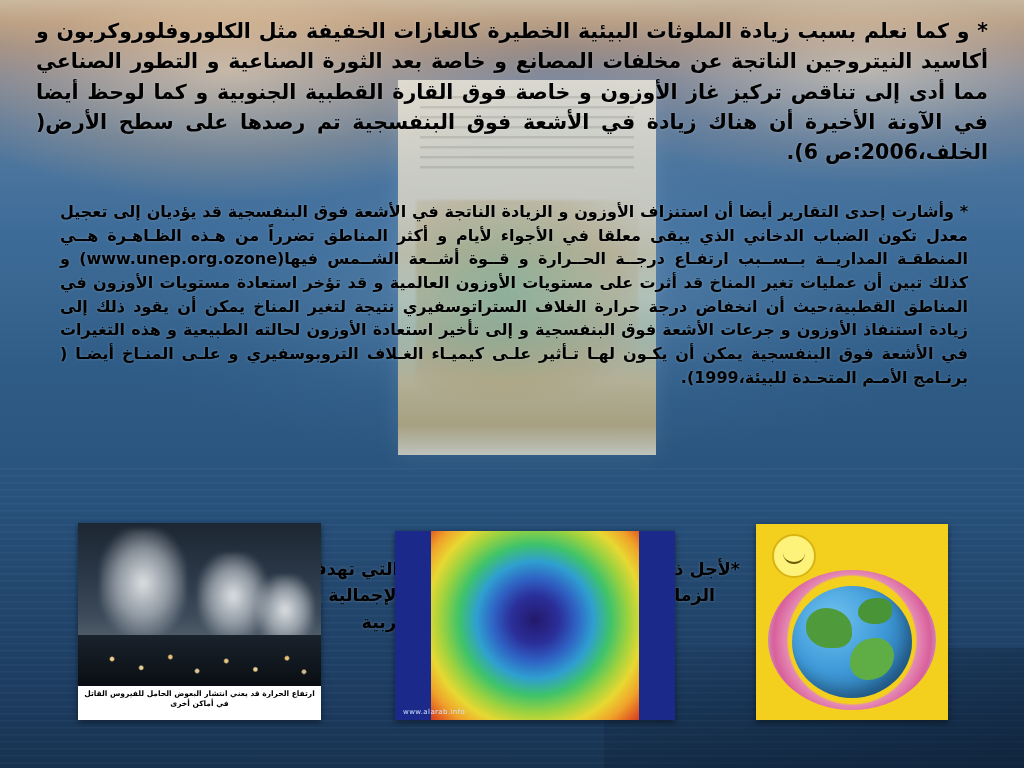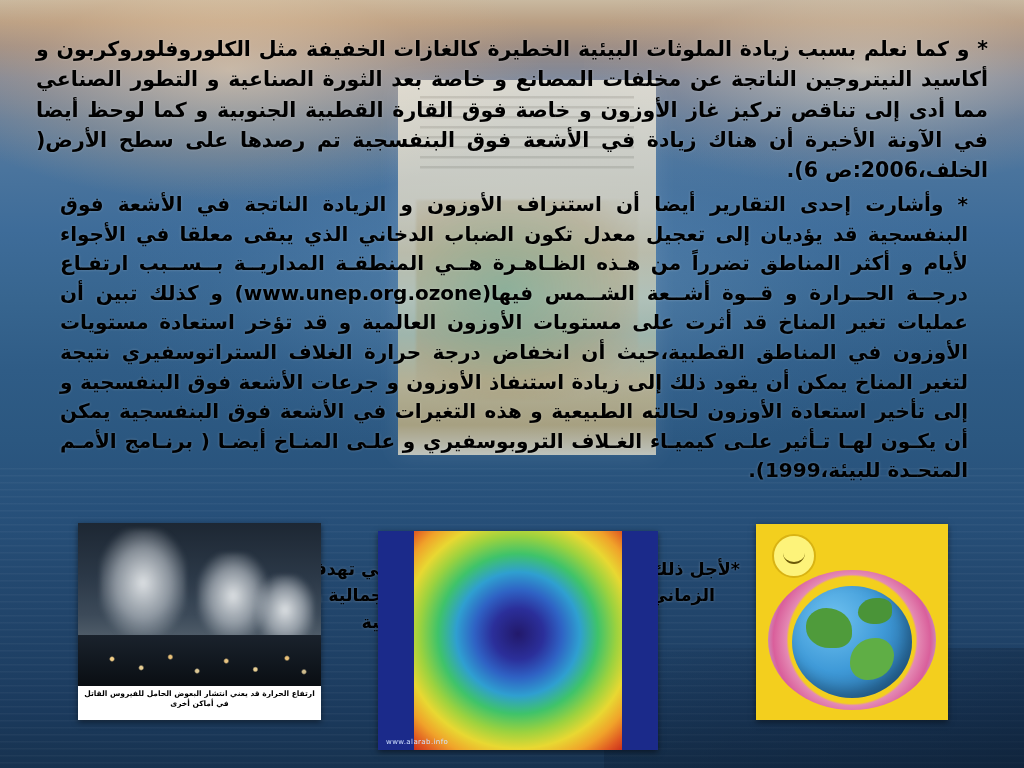--- a/index.html
+++ b/index.html
@@ -122,29 +122,29 @@
     position: absolute;
     color: #000;
     font-weight: bold;
     text-align: justify;
     direction: rtl;
     line-height: 1.48;
     text-shadow: 0 0 3px rgba(255,255,255,0.25);
   }
   #para1 {
     left: 36px;
-    top: 34px;
+    top: 16px;
     width: 952px;
     font-size: 20.5px;
   }
   #para2 {
     left: 60px;
-    top: 190px;
+    top: 200px;
     width: 908px;
-    font-size: 20px;
+    font-size: 16px;
   }
   #para3 {
     left: 100px;
     top: 556px;
     width: 640px;
     font-size: 17.5px;
     text-align: center;
     line-height: 1.5;
   }
   .url-token {
@@ -205,24 +205,24 @@
     font-weight: bold;
     text-align: center;
     padding-top: 3px;
     box-sizing: border-box;
     direction: rtl;
     margin-top: 48px;
   }
 
   
   #photo-ozone {
-    left: 378px;
+    left: 395px;
     top: 531px;
     width: 280px;
-    height: 219px;
+    height: 189px;
     background: #1b2a8a;
     overflow: hidden;
   }
   #photo-ozone .field {
     position: absolute; inset: 0;
     background:
       radial-gradient(circle at 50% 47%, #22196b 0%, #2b2f9a 14%, #2f62c4 24%, #2f9fd0 34%, #3fc36a 44%, #9bd23f 54%, #e8d832 63%, #f0a22a 72%, #e05a22 80%, #c32018 88%, #7a1410 96%, #1b2a8a 100%);
     filter: blur(0.4px);
   }
   #photo-ozone .mask-l { position:absolute; left:0; top:0; bottom:0; width: 36px; background:#1b2a8a; }

